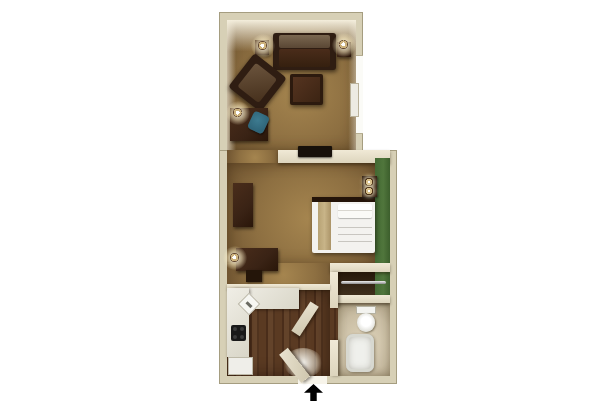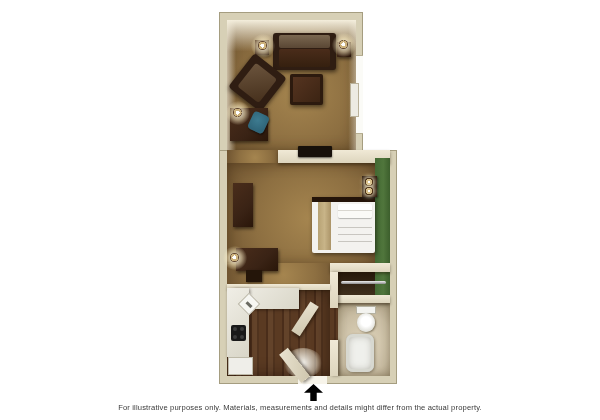--- a/index.html
+++ b/index.html
@@ -212,15 +212,14 @@
 
   <div class="abs toilet-tank"></div>
   <div class="abs toilet-bowl"></div>
   <div class="abs tub"></div>
 
   <div class="abs light-pool light-entry"></div>
   <div class="abs door entry-door"></div>
   <div class="abs door bath-door"></div>
 
   <div class="abs entrance-arrow"></div>
-  <div class="abs disclaimer">For illustrative purposes only.  Materials, measurements and details might differ from the actual property.</div>
 
 </div>
 
 </body></html>

